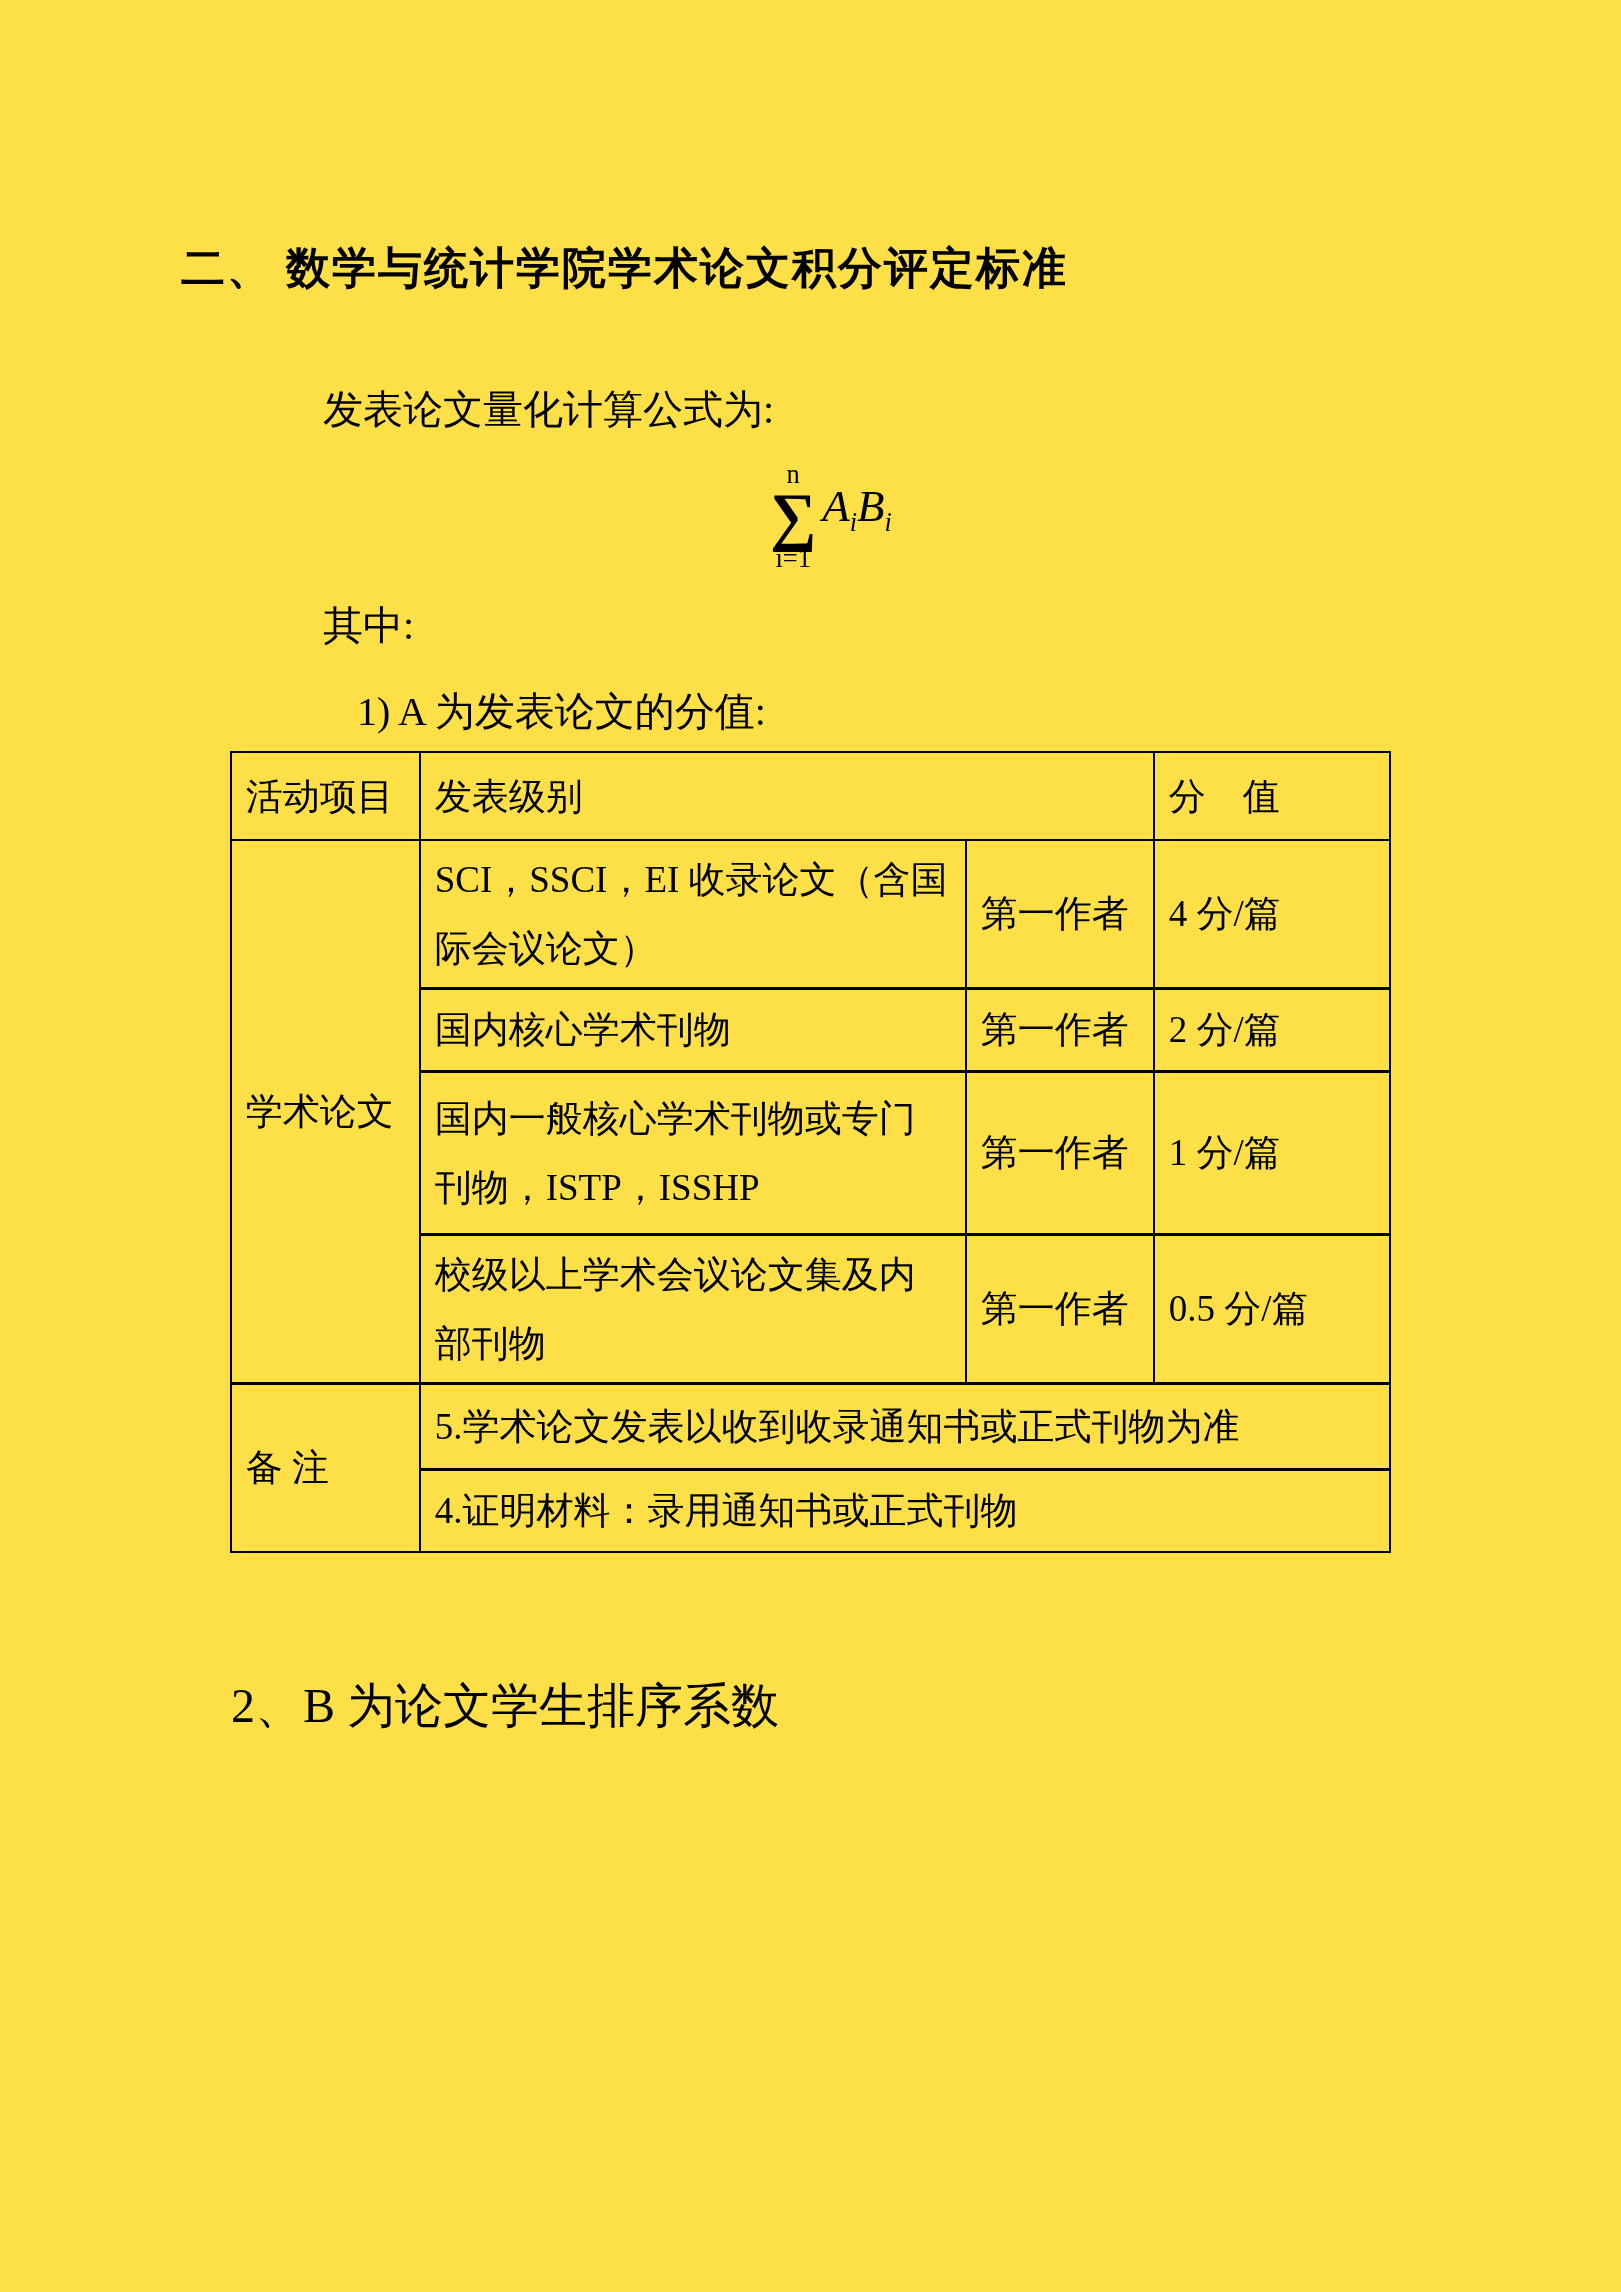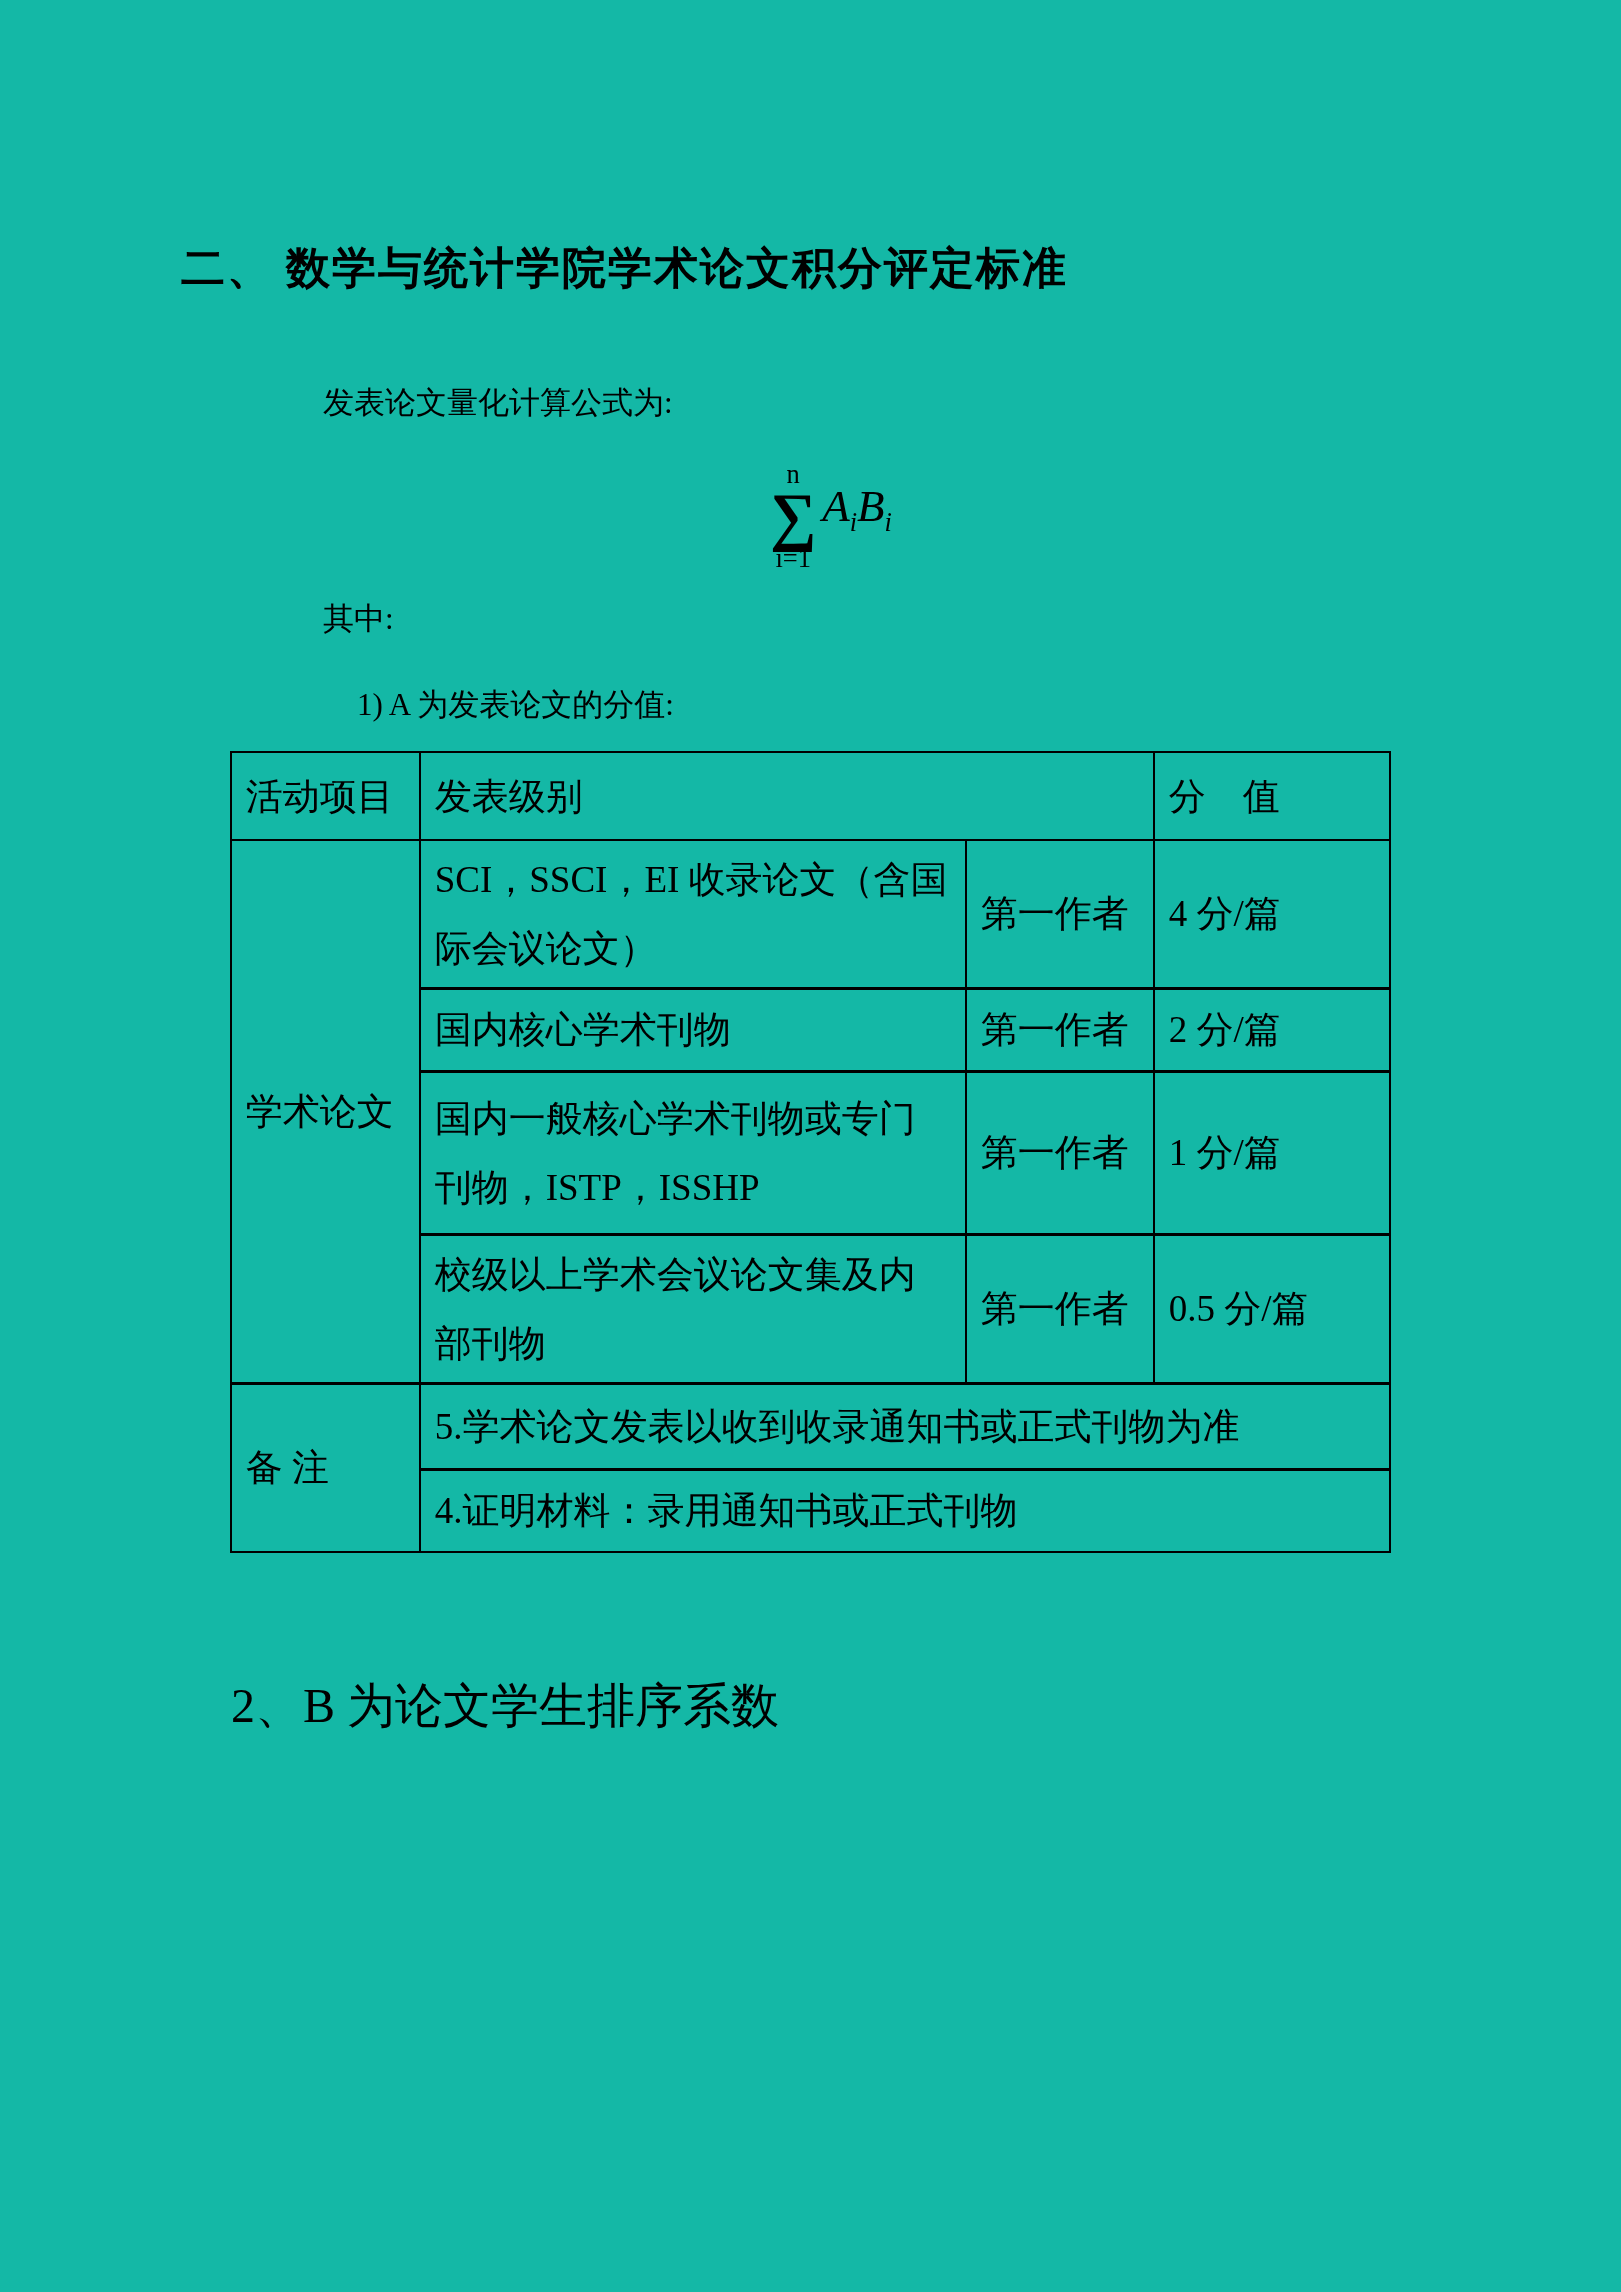--- a/index.html
+++ b/index.html
@@ -1,29 +1,29 @@
 <!DOCTYPE html>
 <html><head>
 <meta charset="utf-8">
 <style>
   html,body { margin:0; padding:0; background:#ffffff; }
   .page {
     position:relative;
     width:1621px; height:2293px;
-    background:#14b8a6;
+    background:#fde047;
     color:#000000;
     font-family:"Liberation Serif","DejaVu Serif",serif;
     overflow:hidden;
   }
   .doc-title {
     position:absolute; left:181px; top:210px;
     font-size:44px; font-weight:bold; letter-spacing:2px;
     white-space:pre;
   }
-  .body-line { position:absolute; font-size:31px; white-space:pre; }
+  .body-line { position:absolute; font-size:40px; white-space:pre; }
   .intro-line   { left:323px; top:382px; }
   .among-line   { left:323px; top:598px; }
   .a-def-line   { left:323px; top:684px;margin-left:34px; }
 
   
   .formula {
     position:absolute; left:770px; top:461px;
     display:flex; align-items:center; gap:5.9px;
   }
   .sigma-col { display:flex; flex-direction:column; align-items:center; }

